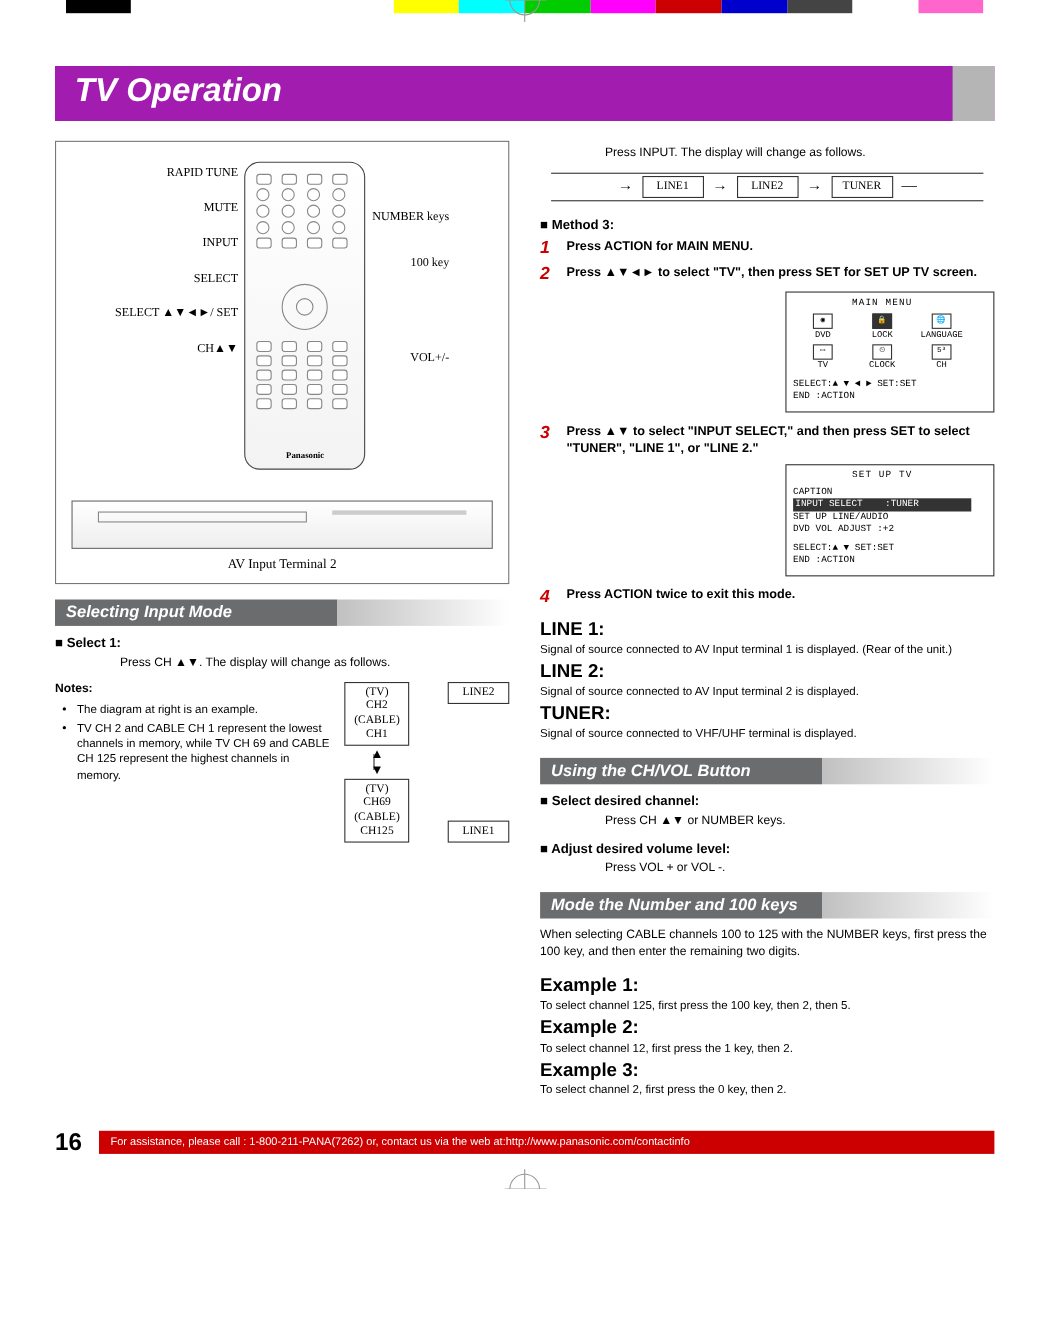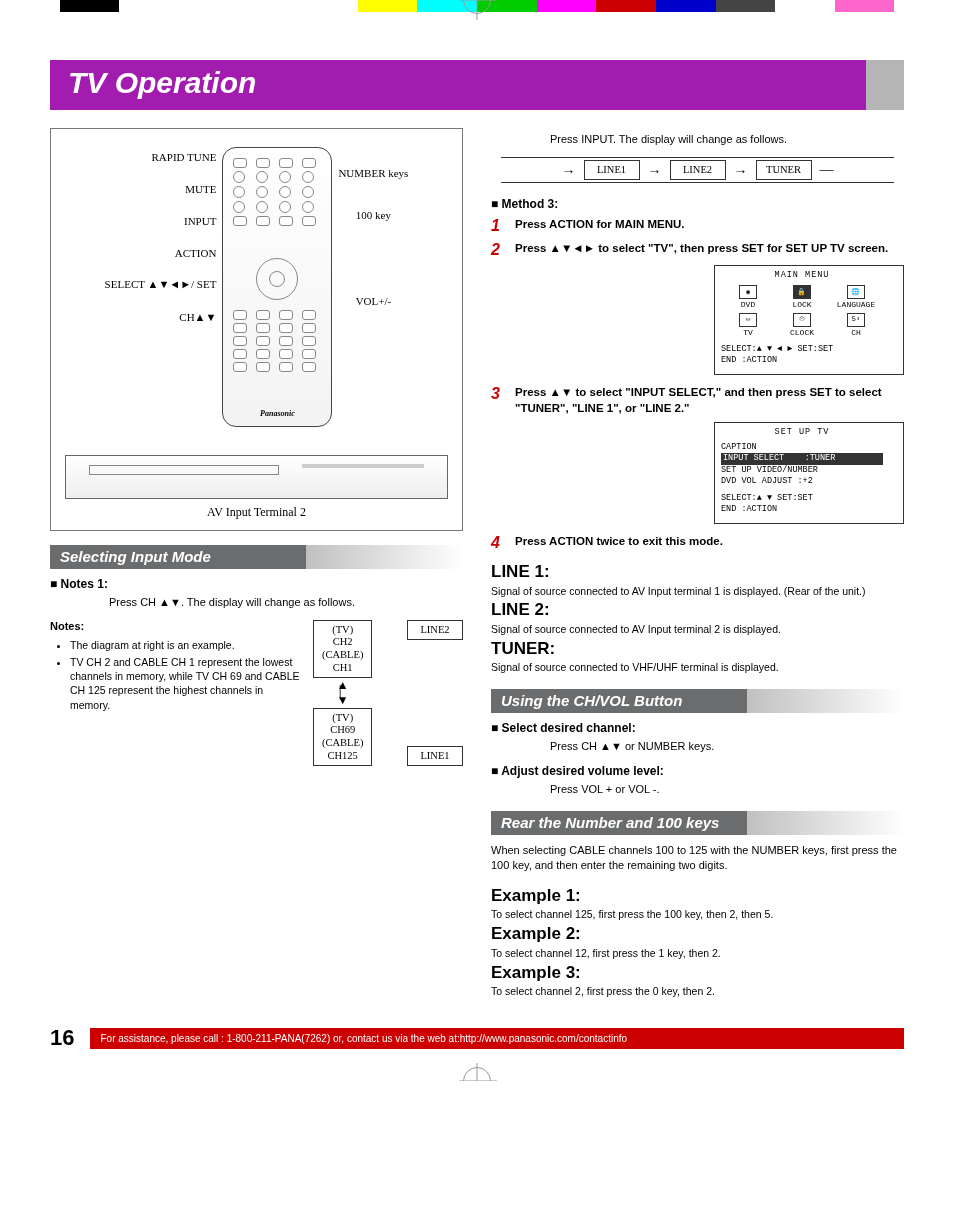--- a/index.html
+++ b/index.html
@@ -67,31 +67,31 @@
     display:flex;
     align-items:flex-start;
     justify-content:center;
     gap: 6px;
   }
   .labels-left, .labels-right {
     display:flex; flex-direction:column; gap:20px; font-size:11px;
   }
   .labels-left { text-align:right; margin-top:4px;}
   .labels-left div, .labels-right div { line-height:1.1; white-space:nowrap;}
-  .labels-right { text-align:center; margin-top:20px;}
+  .labels-right { text-align:right; margin-top:44px;}
   .remote {
     width: 110px; height: 280px;
     border: 1px solid #444;
     border-radius: 14px;
     background: linear-gradient(#fff,#f3f3f3);
     position: relative;
   }
   .remote .brand {
     position:absolute; bottom:8px; left:0; right:0; text-align:center;
-    font-style:italic; font-size:8px; font-weight:bold;
+    font-size:8px; font-weight:bold;
   }
   .remote .grid {
     position:absolute; top:10px; left:10px; right:10px;
     display:grid; grid-template-columns: repeat(4, 1fr); gap:3px;
   }
   .rbtn { width:14px; height:10px; border:1px solid #888; border-radius:3px; background:#fff;}
   .rbtn.round { border-radius:50%; width:12px; height:12px;}
   .dpad {
     width:42px; height:42px; border:1px solid #888; border-radius:50%;
     position:absolute; top:110px; left:50%; transform:translateX(-50%);
@@ -205,21 +205,21 @@
   <div class="two-col">
 
     <div class="col">
 
       <div class="figure-box">
         <div class="remote-wrap">
           <div class="labels-left">
             <div>RAPID TUNE</div>
             <div>MUTE</div>
             <div>INPUT</div>
-            <div>ACTION</div>
+            <div>SELECT</div>
             <div style="line-height:1.05">SELECT ▲▼◄►/ SET</div>
             <div>CH▲▼</div>
           </div>
           <div class="remote">
             <div class="grid">
               <div class="rbtn"></div>
                 <div class="rbtn"></div>
                 <div class="rbtn"></div>
                 <div class="rbtn"></div>
               <div class="rbtn round"></div>
@@ -273,21 +273,21 @@
 
         <div class="front-panel">
           <div class="tray"></div>
             <div class="slot"></div>
         </div>
         <div class="caption">AV Input Terminal 2</div>
       </div>
 
       <div class="section-head">Selecting Input Mode</div>
 
-      <div class="blk square">Notes 1:</div>
+      <div class="blk square">Select 1:</div>
       <div class="body-text">Press CH ▲▼. The display will change as follows.</div>
 
       <div class="col-left-lower">
         <div class="notes-block">
           <div class="notes-title">Notes:</div>
           <ul class="notes">
             <li>The diagram at right is an example.</li>
             <li>TV CH 2 and CABLE CH 1 represent the lowest channels in memory, while TV CH 69 and CABLE CH 125 represent the highest channels in memory.</li>
           </ul>
         </div>
@@ -359,21 +359,21 @@
         <div class="n">3</div>
         <div class="t">Press ▲▼ to select "INPUT SELECT," and then press SET to select "TUNER", "LINE 1", or "LINE 2."</div>
       </div>
 
       <div class="osd">
         <div class="hd">SET UP TV</div>
         <div>CAPTION</div>
         <div class="row">
             <span class="hi"><span>INPUT SELECT</span>&nbsp;&nbsp;&nbsp;&nbsp;<span>:TUNER</span></span>
           </div>
-        <div>SET UP VIDEO/NUMBER</div>
+        <div>SET UP LINE/AUDIO</div>
         <div>DVD VOL ADJUST :+2</div>
         <div class="foot">SELECT:▲ ▼        SET:SET</div>
         <div>END   :ACTION</div>
       </div>
 
       <div class="num-step">
         <div class="n">4</div>
         <div class="t">Press ACTION twice to exit this mode.</div>
       </div>
 
@@ -385,21 +385,21 @@
         <b>TUNER:</b><br>
         <span>Signal of source connected to VHF/UHF terminal is displayed.</span>
       </div>
 
       <div class="section-head">Using the CH/VOL Button</div>
       <div class="blk square">Select desired channel:</div>
       <div class="body-text">Press CH ▲▼ or NUMBER keys.</div>
       <div class="blk square">Adjust desired volume level:</div>
       <div class="body-text">Press VOL + or VOL -.</div>
 
-      <div class="section-head">Rear the Number and 100 keys</div>
+      <div class="section-head">Mode the Number and 100 keys</div>
       <div style="font-size:11px; line-height:1.4; margin:6px 0 10px 0;">When selecting CABLE channels 100 to 125 with the NUMBER keys, first press the 100 key, and then enter the remaining two digits.</div>
       <div class="line-defs">
         <b>Example 1:</b><br><span>To select channel 125, first press the 100 key, then 2, then 5.</span><br>
         <b>Example 2:</b><br><span>To select channel 12, first press the 1 key, then 2.</span><br>
         <b>Example 3:</b><br><span>To select channel 2, first press the 0 key, then 2.</span>
       </div>
 
     </div>
   </div>
 

